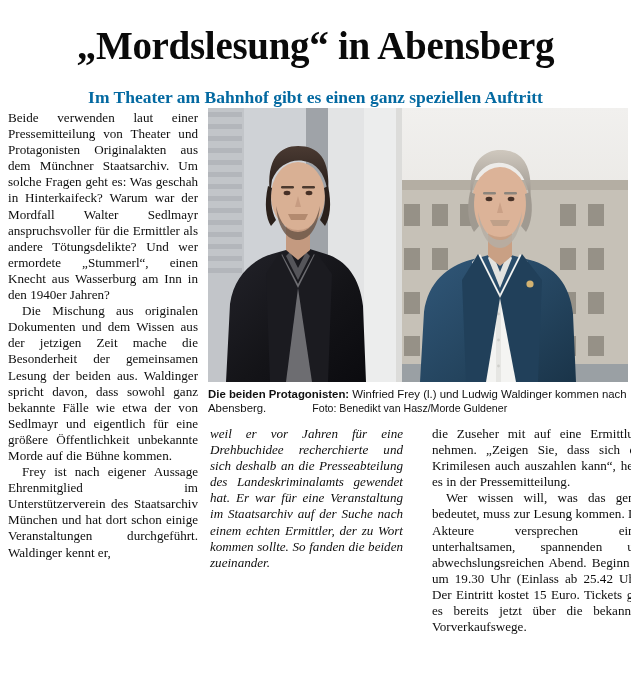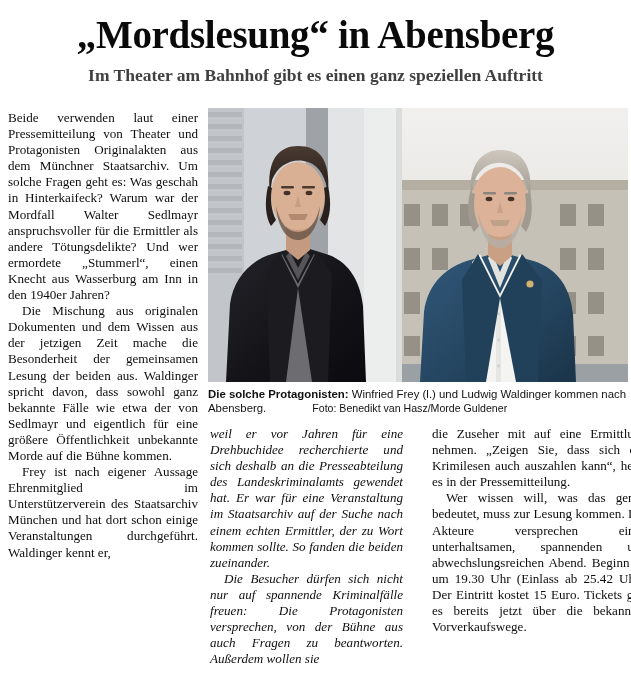--- a/index.html
+++ b/index.html
@@ -17,33 +17,33 @@
   }
 
   
   .headline {
     text-align: center;
     font-family: "Liberation Serif", "DejaVu Serif", serif;
     font-weight: bold;
     font-size: 39px;
     line-height: 42px;
     letter-spacing: -0.3px;
-    margin: 0;
+    margin: 11px;
     padding: 14px 10px 0 10px;
     color: #0a0a0a;
   }
   .subheadline {
     text-align: center;
     font-family: "Liberation Serif", "DejaVu Serif", serif;
     font-weight: bold;
     font-size: 17.5px;
     line-height: 22px;
     margin: 0;
     padding: 8px 10px 0 10px;
-    color: #404040;
+    color: #0369a1;
   }
 
   
   .content {
     position: absolute;
     top: 104px;
     left: 0;
     width: 631px;
     height: 578px;
   }
@@ -303,27 +303,26 @@
                      C 310 122 302 132 292 132 C 282 132 274 122 270 104 Z" fill="#b5aea5" opacity="0.85"></path>
             <path d="M 282 112 L 302 112 L 299 118 L 285 118 Z" fill="#a8907e" opacity="0.55"></path>
           </g>
 
           <rect x="0" y="0" width="420" height="274" fill="none"></rect>
         </g>
       </svg>
     </div>
 
     <div class="caption">
-      <b>Die solche Protagonisten:</b><span> Winfried Frey (l.) und Ludwig Waldinger kommen nach Abensberg.</span><span class="credit">Foto: Benedikt van Hasz/Morde Guldener</span>
+      <b>Die beiden Protagonisten:</b><span> Winfried Frey (l.) und Ludwig Waldinger kommen nach Abensberg.</span><span class="credit">Foto: Benedikt van Hasz/Morde Guldener</span>
     </div>
   </div>
 
   <div class="col-mid body-text">
     <p>weil er vor Jahren für eine Drehbuchidee recherchierte und sich deshalb an die Presseabteilung des Landeskriminalamts gewendet hat. Er war für eine Veranstaltung im Staatsarchiv auf der Suche nach einem echten Ermittler, der zu Wort kommen sollte. So fanden die beiden zueinander.</p>
-    <p>Die Besucher dürfen sich nicht nur auf spannende Kriminalfälle freuen: Die Protagonisten versprechen, von der Bühne aus auch Fragen zu beantworten. Außerdem wollen sie</p>
   </div>
 
   <div class="col-right body-text">
     <p>die Zuseher mit auf eine Ermittlung nehmen. „Zeigen Sie, dass sich das Krimilesen auch auszahlen kann“, heißt es in der Pressemitteilung.</p>
     <p>Wer wissen will, was das genau bedeutet, muss zur Lesung kommen. Die Akteure versprechen einen unterhaltsamen, spannenden und abwechslungsreichen Abend. Beginn ist um 19.30 Uhr (Einlass ab 25.42 Uhr). Der Eintritt kostet 15 Euro. Tickets gibt es bereits jetzt über die bekannten Vorverkaufswege.</p>
     <span class="byline">wo</span>
   </div>
 
 </div>
 

